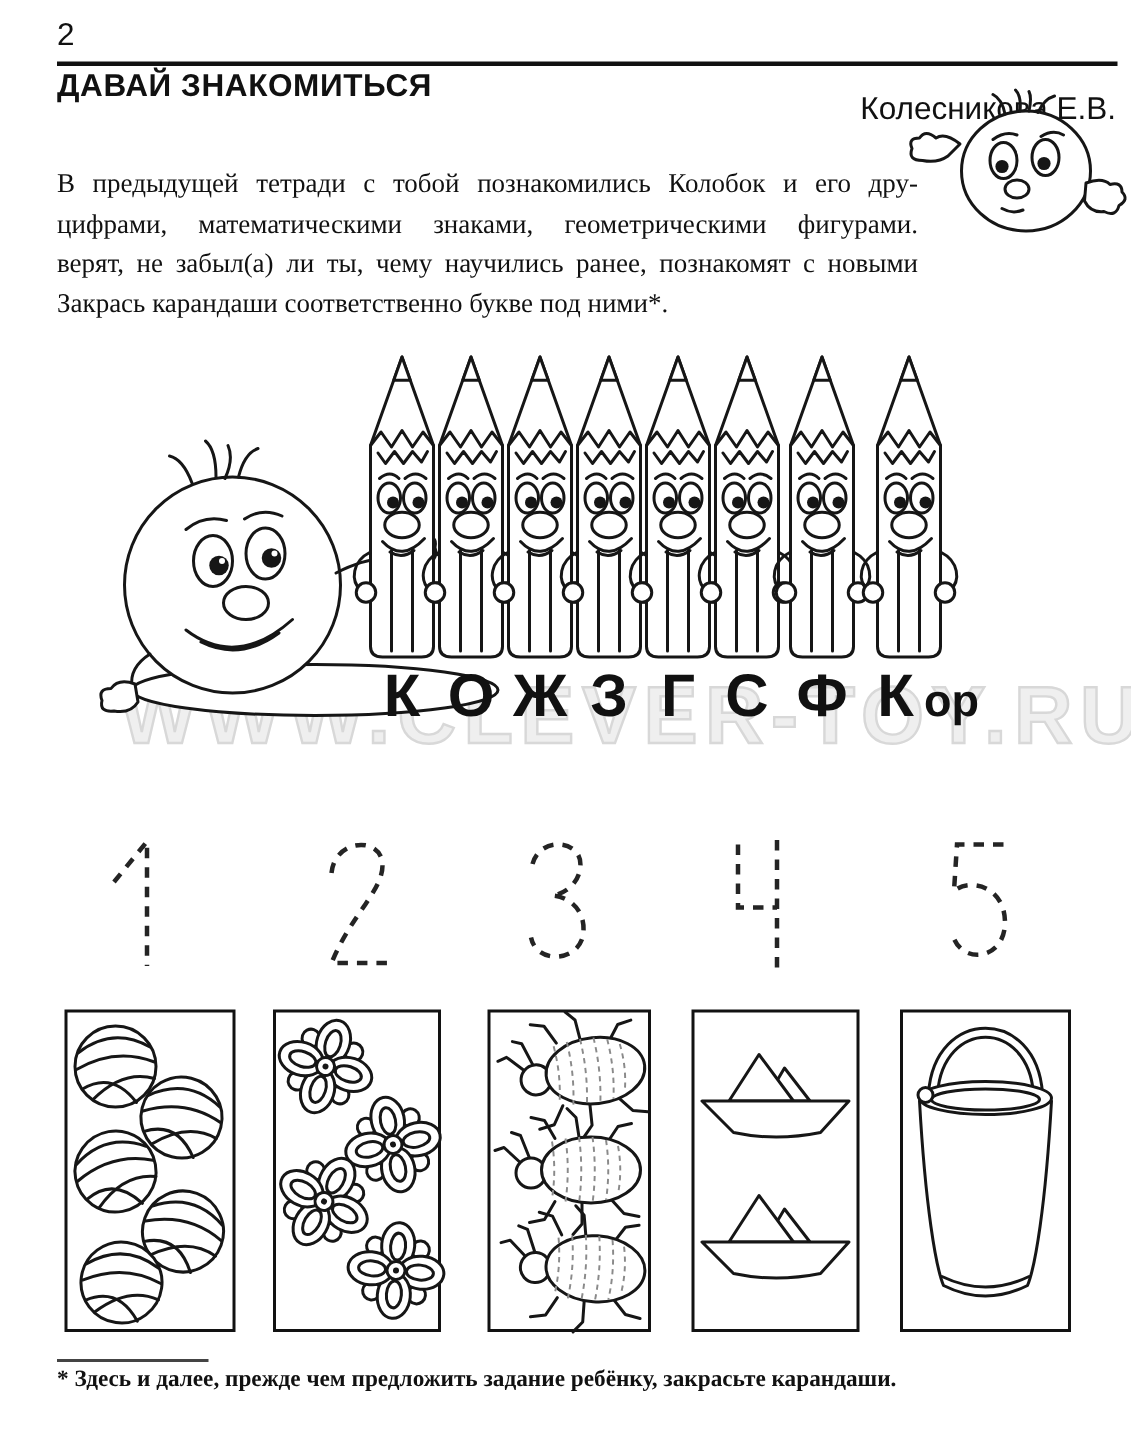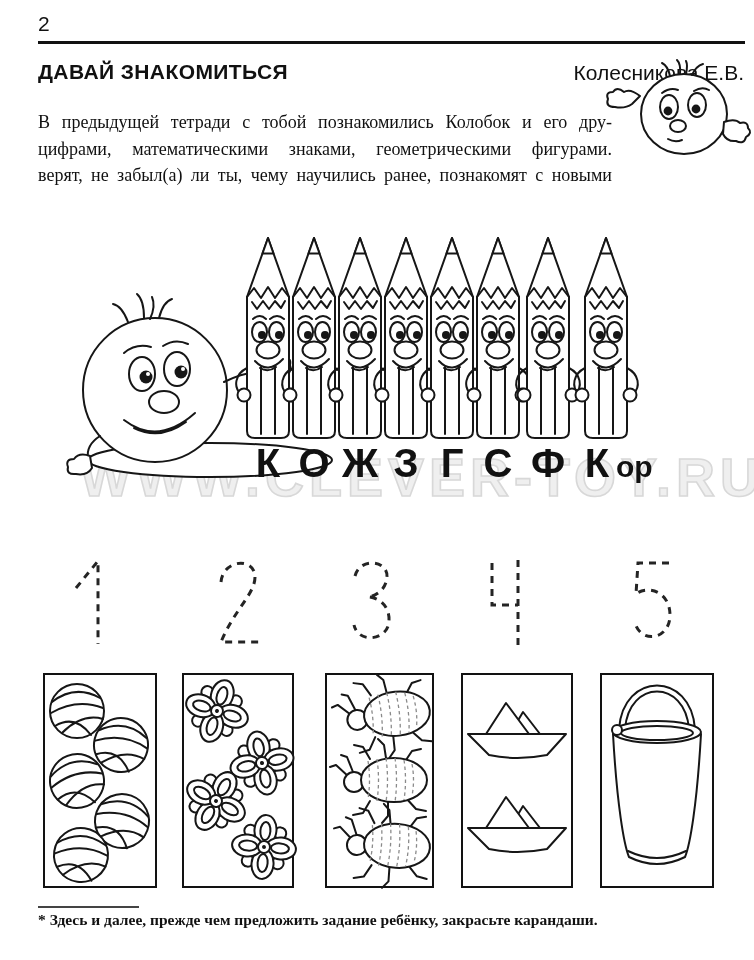--- a/index.html
+++ b/index.html
@@ -3,21 +3,21 @@
 <meta charset="utf-8">
 <style>
   html,body{margin:0;padding:0;background:#fff;}
   .page{position:relative;width:754px;height:960px;background:#fff;overflow:hidden;
         font-family:"Liberation Serif",serif;color:#111;}
   .z{position:absolute;z-index:2;}
   
   .pagenum{left:38px;top:12px;font-family:"Liberation Sans",sans-serif;font-size:21px;}
   .author{right:10px;top:13px;font-family:"Liberation Sans",sans-serif;font-size:21px;margin-top:48px;}
   .hrule{left:38px;top:41px;width:707px;height:3px;background:#111;}
-  .title{left:38px;top:60px;font-family:"Liberation Sans",sans-serif;font-weight:bold;
+  .title{left:38px;top:46px;font-family:"Liberation Sans",sans-serif;font-weight:bold;
          font-size:21px;letter-spacing:.4px;}
   
   .intro{left:38px;top:109px;width:574px;font-size:18px;line-height:26.5px;}
   .intro .ln{text-align:justify;text-align-last:justify;}
   .intro .ln.last{text-align-last:left;}
   
   .task{left:38px;top:481px;width:692px;font-size:18px;line-height:27px;}
   
   .watermark{left:80px;top:450px;z-index:1;font-family:"Liberation Sans",sans-serif;
      font-weight:bold;font-size:54px;letter-spacing:5px;line-height:1;
@@ -59,20 +59,21 @@
     <ellipse class="ill" cx="66" cy="66" rx="8" ry="6"></ellipse>
     <path class="ill-n" d="M56,79 q7,4 14,1"></path>
     <path class="ill" d="M28,36 q-10,-8 -16,-4 q-7,-6 -11,0 q-8,0 -5,7 q-3,8 7,8 q10,2 17,-3 z"></path>
     <path class="ill" d="M112,62 q11,-4 16,1 q8,-2 8,5 q5,5 -2,9 q-2,8 -10,4 q-9,1 -13,-7 z"></path>
   </svg>
 
   <div class="z intro">
     <div class="ln">В предыдущей тетради с тобой познакомились Колобок и его дру-</div>
     <div class="ln">цифрами, математическими знаками, геометрическими фигурами.</div>
     <div class="ln">верят, не забыл(а) ли ты, чему научились ранее, познакомят с новыми</div>
+    <div class="ln last">Закрась карандаши соответственно букве под ними*.</div>
   </div>
 
   <div class="watermark" style="position:absolute;">WWW.CLEVER-TOY.RU</div>
 
   <svg class="z" style="left:60px;top:230px;" width="645" height="255" viewBox="0 0 645 255">
     <defs>
       <g id="pencil-shape">
         <path class="ill" d="M0,3 L21,62 L21,196 Q21,203 13,203 L-13,203 Q-21,203 -21,196 L-21,62 Z"></path>
         <path class="ill-n" d="M-21,62 L-14,53 L-7,63 L0,52 L7,63 L14,53 L21,62"></path>
         <path class="ill-n" d="M-16,67 L-11,74 L-5,66 L1,74 L7,66 L13,73 L17,66"></path>

